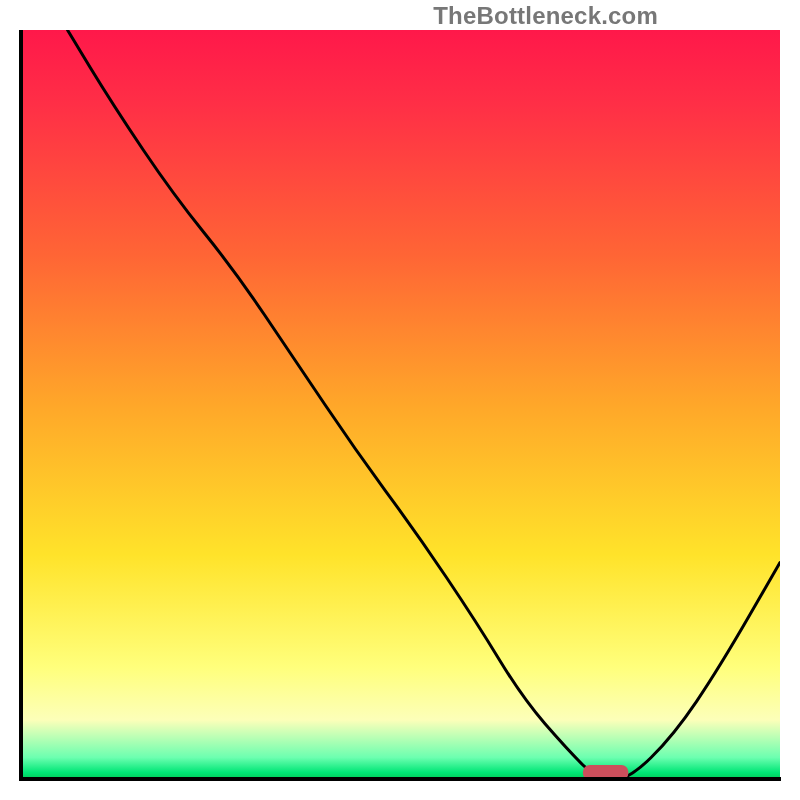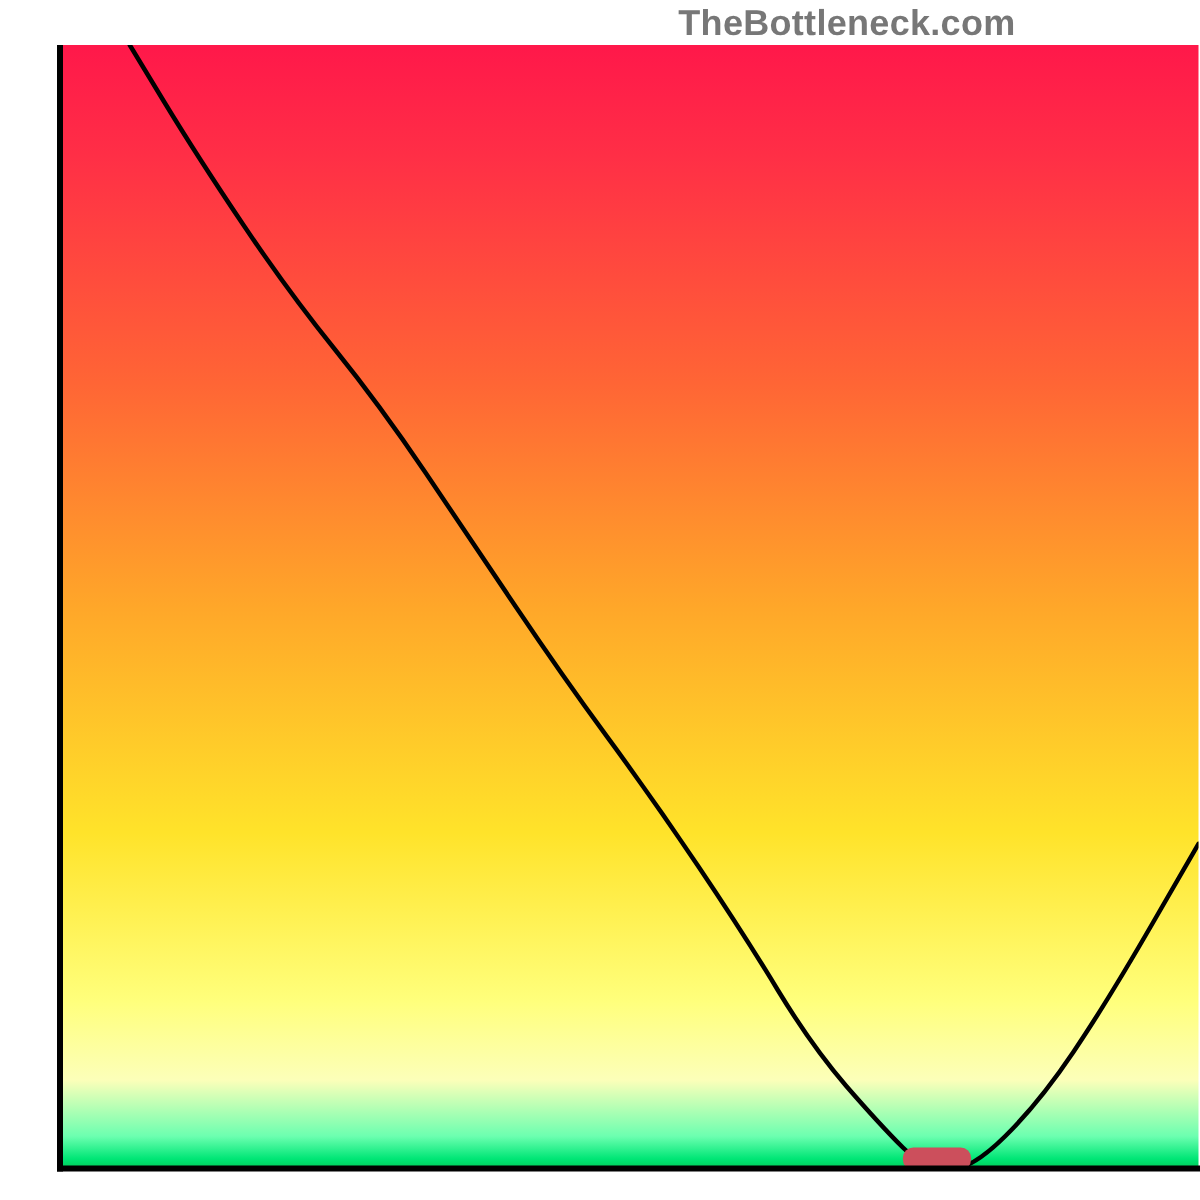--- a/index.html
+++ b/index.html
@@ -7,21 +7,20 @@
     padding: 0;
     width: 800px;
     height: 800px;
     background: #ffffff;
     overflow: hidden;
   }
   .chart-wrap {
     position: relative;
     width: 668px;
     height: 800px;
-    margin-left: 19px;
   }
   .watermark {
     position: absolute;
     top: 2px;
     right: 10px;
     font-family: Arial, Helvetica, sans-serif;
     font-size: 24px;
     font-weight: 600;
     color: #777;
     letter-spacing: 0.2px;

